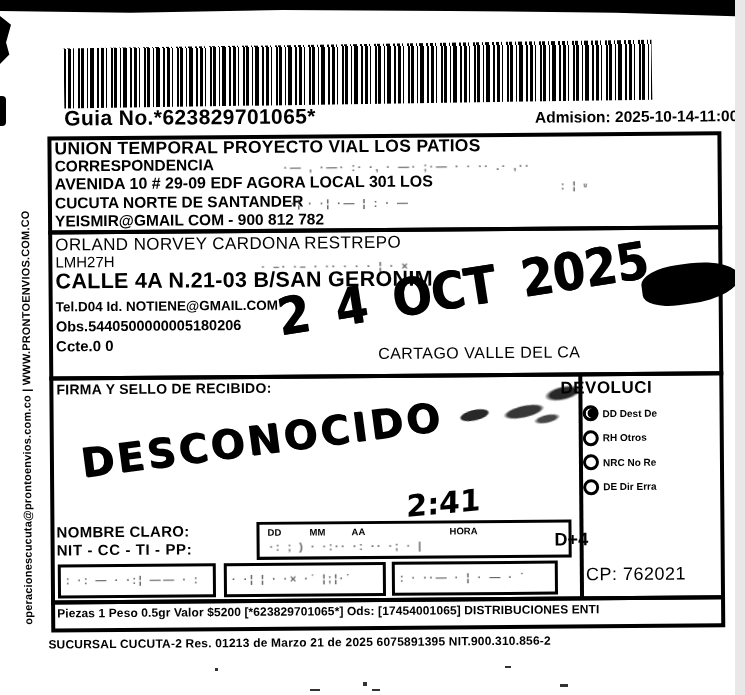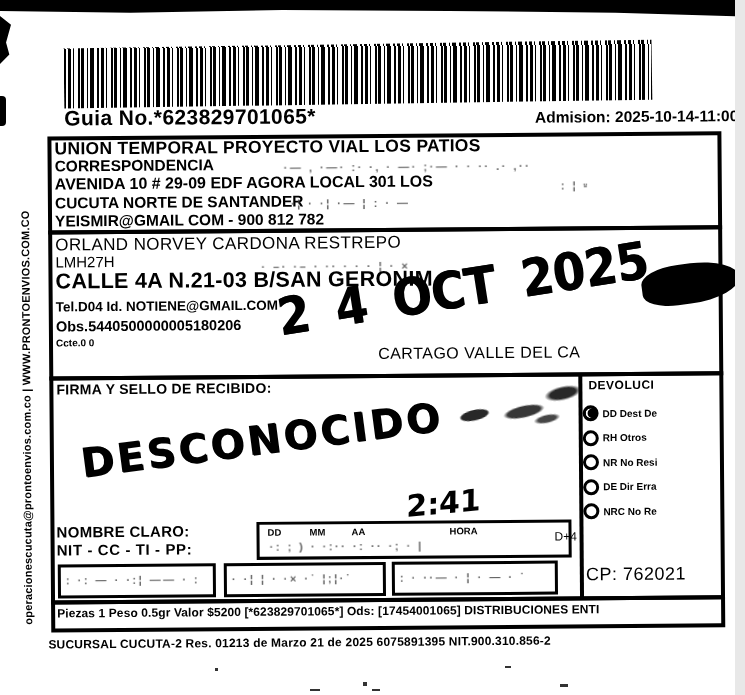--- a/index.html
+++ b/index.html
@@ -44,21 +44,21 @@
   .s3{left:56px;top:173px;font-size:16px;}
   .s4{left:56px;top:192px;font-size:15.5px;}
   .s5{left:56px;top:210px;font-size:15.5px;}
 
   
   .rname{left:56px;top:233px;font-size:17px;font-weight:400;letter-spacing:.4px;}
   .rcode{left:56px;top:251px;font-size:15px;font-weight:400;}
   .raddr{left:56px;top:267px;font-size:21.5px;letter-spacing:.3px;}
   .rtel{left:56px;top:297px;font-size:13.5px;}
   .robs{left:56px;top:316px;font-size:14.5px;}
-  .rccte{left:56px;top:335px;font-size:10px;}
+  .rccte{left:56px;top:335px;font-size:15px;}
   .rcity{left:378px;top:345px;font-size:16px;font-weight:400;letter-spacing:.5px;}
 
   
   .datestamp{left:278px;top:290px;font-size:46px;font-weight:700;word-spacing:10px;
     transform:rotate(-8.5deg) scaleY(1.12);transform-origin:left center;
     font-family:"DejaVu Sans",sans-serif;text-shadow:1px 0 #000;}
   .geroblob{position:absolute;left:642px;top:266px;width:98px;height:40px;background:#000;
     border-radius:45% 55% 60% 40%;transform:rotate(-7deg);}
   .desconocido{left:80px;top:438px;font-size:40px;font-weight:700;letter-spacing:3px;
     transform:rotate(-7deg);transform-origin:left center;font-family:"DejaVu Sans",sans-serif;
@@ -71,24 +71,24 @@
       radial-gradient(ellipse 18px 6px at 70% 80%, #333 50%, transparent 75%);
     filter:blur(.7px);opacity:.9;}
   .timehand{left:405px;top:486px;font-size:30px;font-weight:700;
     transform:rotate(-5deg) skewX(-6deg);font-family:"DejaVu Sans",sans-serif;}
 
   
   .firmalabel{left:56px;top:379px;font-size:14px;font-weight:600;letter-spacing:.3px;}
   .nombre{left:55px;top:521px;font-size:15px;letter-spacing:.3px;}
   .nit{left:55px;top:539px;font-size:15px;letter-spacing:.6px;}
   .ddh{position:absolute;top:526px;font-size:9.5px;font-weight:700;}
-  .dplus{left:530px;top:531px;font-size:12px;font-weight:400;padding-left:23px;}
-
-  
-  .retitle{left:588px;top:380px;font-size:12px;font-weight:700;letter-spacing:.5px;}
+  .dplus{left:530px;top:531px;font-size:18px;font-weight:700;padding-left:23px;}
+
+  
+  .retitle{left:560px;top:380px;font-size:17px;font-weight:700;letter-spacing:.5px;}
   .ret-options{position:absolute;left:582px;top:403px;width:140px;}
   .ret-row{display:flex;align-items:center;height:24.5px;}
   .radio{width:10px;height:10px;border:3.5px solid #000;border-radius:50%;flex:0 0 auto;margin-right:4px;}
   .radio.filled{background:#000;box-shadow:inset 2px 0 0 #fff;}
   .ret-label{font-size:10px;font-weight:700;white-space:nowrap;}
   .cp{left:584px;top:566px;font-size:18px;font-weight:400;letter-spacing:.5px;}
 
   
   .striptext{left:55px;top:604px;width:664px;overflow:hidden;font-size:12px;font-weight:700;letter-spacing:.1px;}
   .footer{left:46px;top:635px;font-size:12px;font-weight:700;letter-spacing:.2px;}
@@ -178,33 +178,29 @@
         <div class="ret-row">
           <span class="radio filled"></span>
           <span class="ret-label">DD Dest De</span>
         </div>
 
         <div class="ret-row">
           <span class="radio"></span>
           <span class="ret-label">RH Otros</span>
         </div>
 
+
         <div class="ret-row">
           <span class="radio"></span>
-          <span class="ret-label">NR No Resi</span>
+          <span class="ret-label">NRC No Re</span>
         </div>
 
         <div class="ret-row">
           <span class="radio"></span>
           <span class="ret-label">DE Dir Erra</span>
-        </div>
-
-        <div class="ret-row">
-          <span class="radio"></span>
-          <span class="ret-label">NRC No Re</span>
         </div>
 
       </div>
     <div class="abs cp">CP: 762021</div>
 
     <div class="abs b striptext">Piezas 1 Peso 0.5gr Valor $5200  [*623829701065*] Ods: [17454001065] DISTRIBUCIONES ENTI</div>
     <div class="abs footer">SUCURSAL CUCUTA-2 Res. 01213 de Marzo 21 de 2025  6075891395 NIT.900.310.856-2</div>
 
     <div class="sidebar">operacionescucuta@prontoenvios.com.co | WWW.PRONTOENVIOS.COM.CO</div>
 

